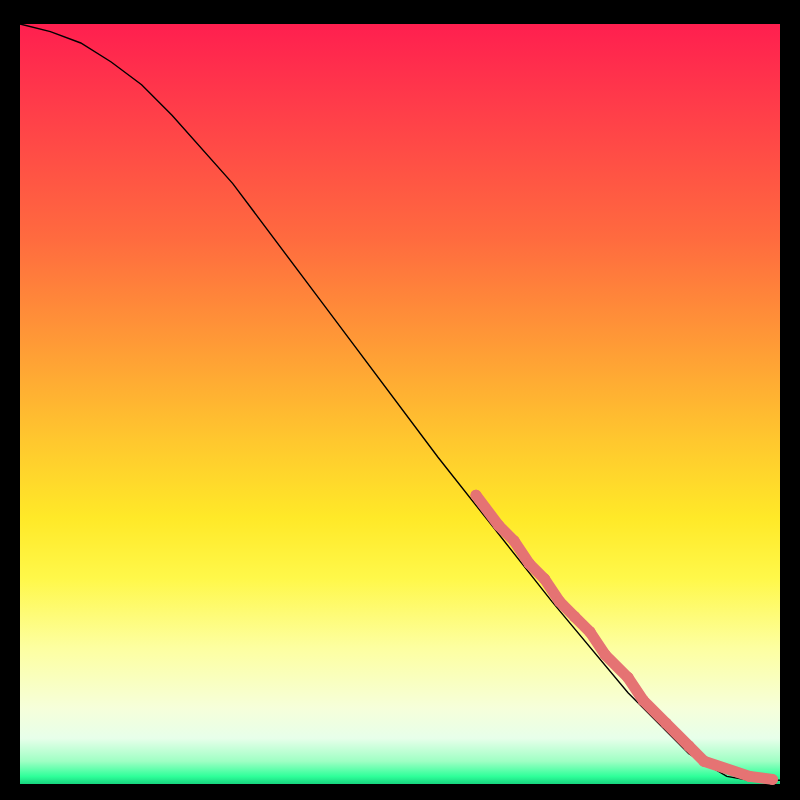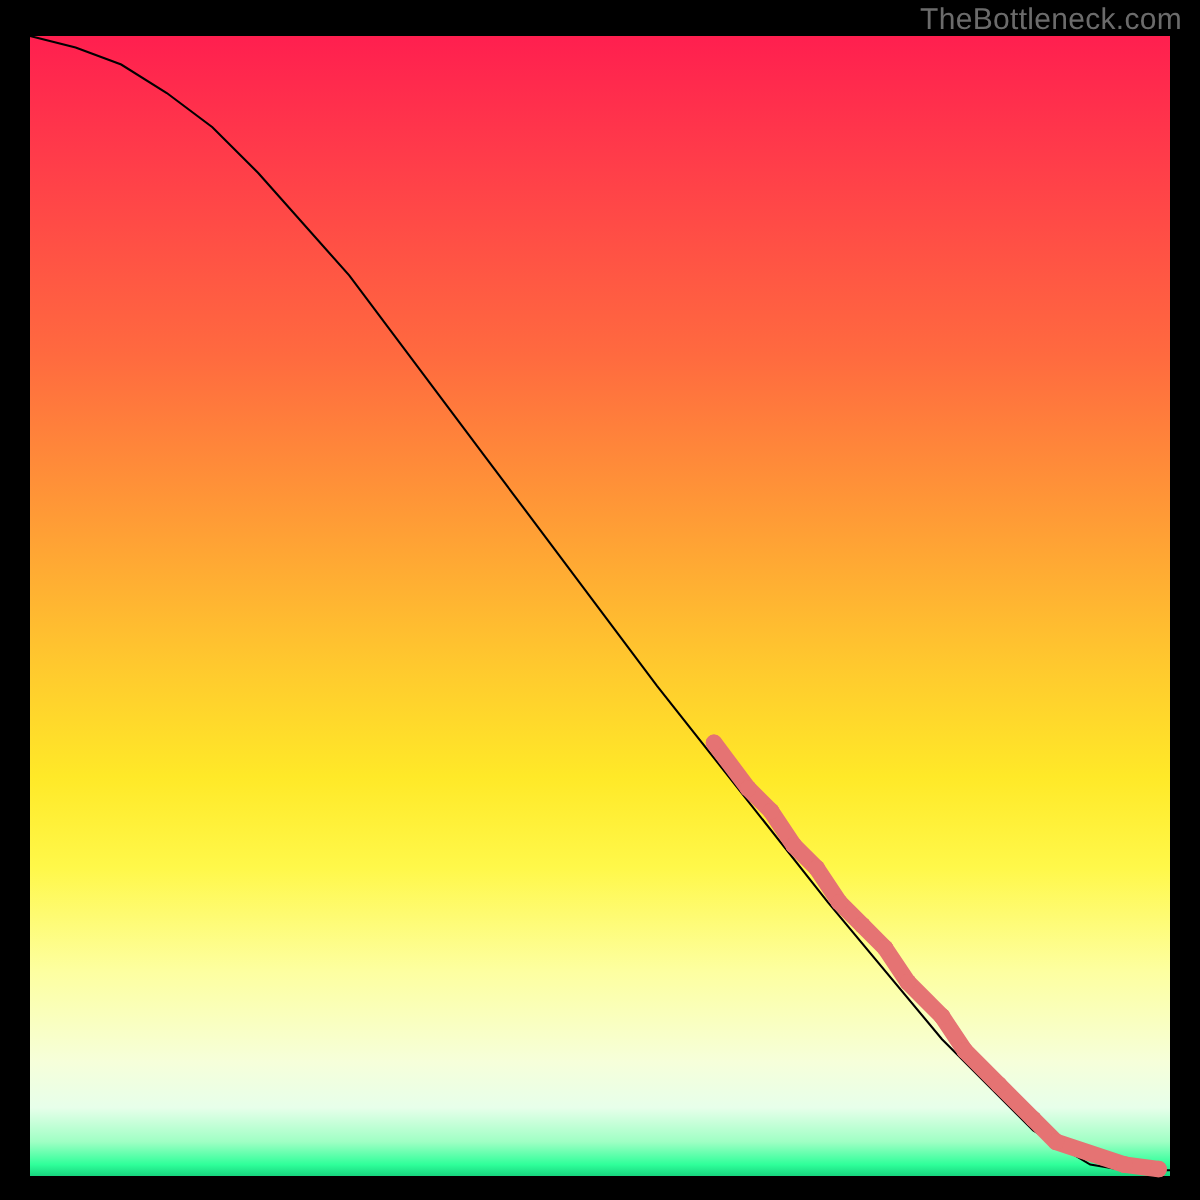--- a/index.html
+++ b/index.html
@@ -72,21 +72,20 @@
     stroke-width: 11;
     stroke-linecap: round;
     fill: none;
   }
 </style>
 </head>
 <body>
 
 <div class="stage">
 
-  <div class="watermark">TheBottleneck.com</div>
 
   <div class="plot">
     <svg class="overlay" id="overlay" viewBox="0 0 760 760">
       <path id="curve-path" class="curve" d="M0.0 0.0 L30.4 7.6 L60.8 19.0 L91.2 38.0 L121.6 60.8 L152.0 91.2 L212.8 159.6 L304.0 281.2 L418.0 433.2 L532.0 577.6 L608.0 668.8 L668.8 729.6 L706.8 752.4 L729.6 756.2 L760.0 756.2"></path>
       <g id="segments">
           <line x1="456.0" y1="471.2" x2="478.8" y2="501.6" class="seg"></line>
           <line x1="478.8" y1="501.6" x2="494.0" y2="516.8" class="seg"></line>
           <line x1="494.0" y1="516.8" x2="509.2" y2="539.6" class="seg"></line>
           <line x1="509.2" y1="539.6" x2="524.4" y2="554.8" class="seg"></line>
           <line x1="524.4" y1="554.8" x2="539.6" y2="577.6" class="seg"></line>

